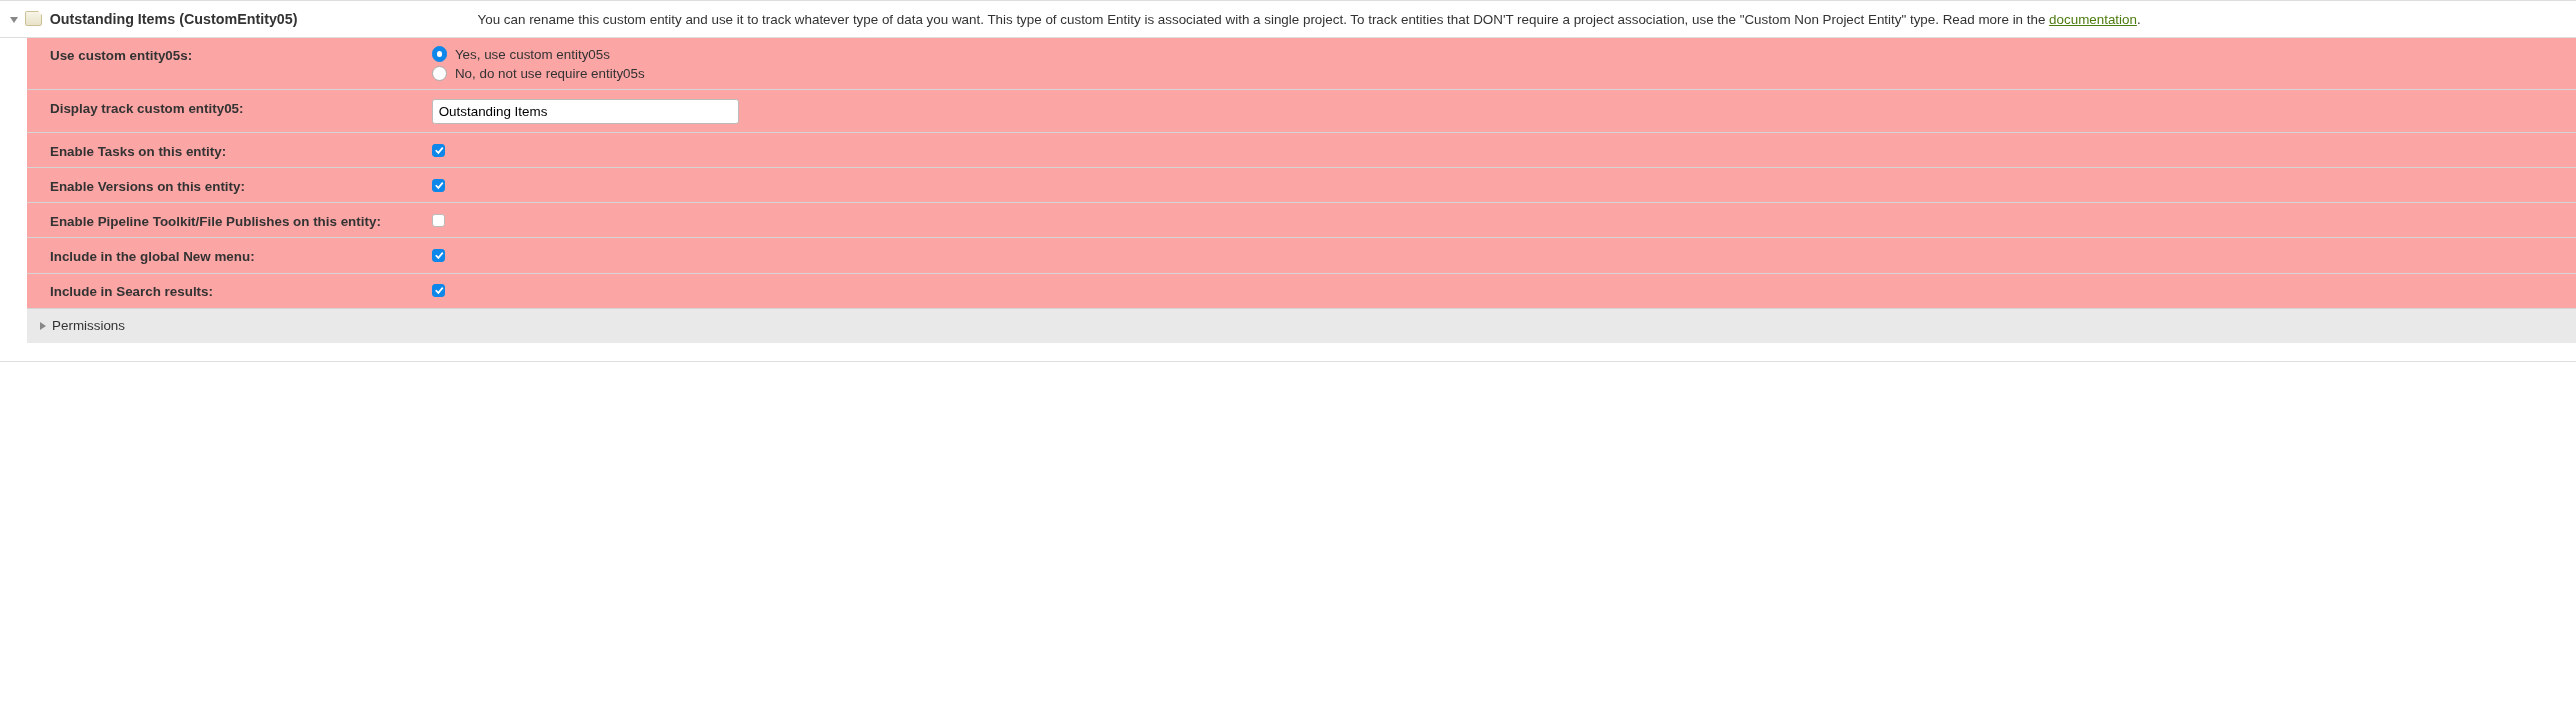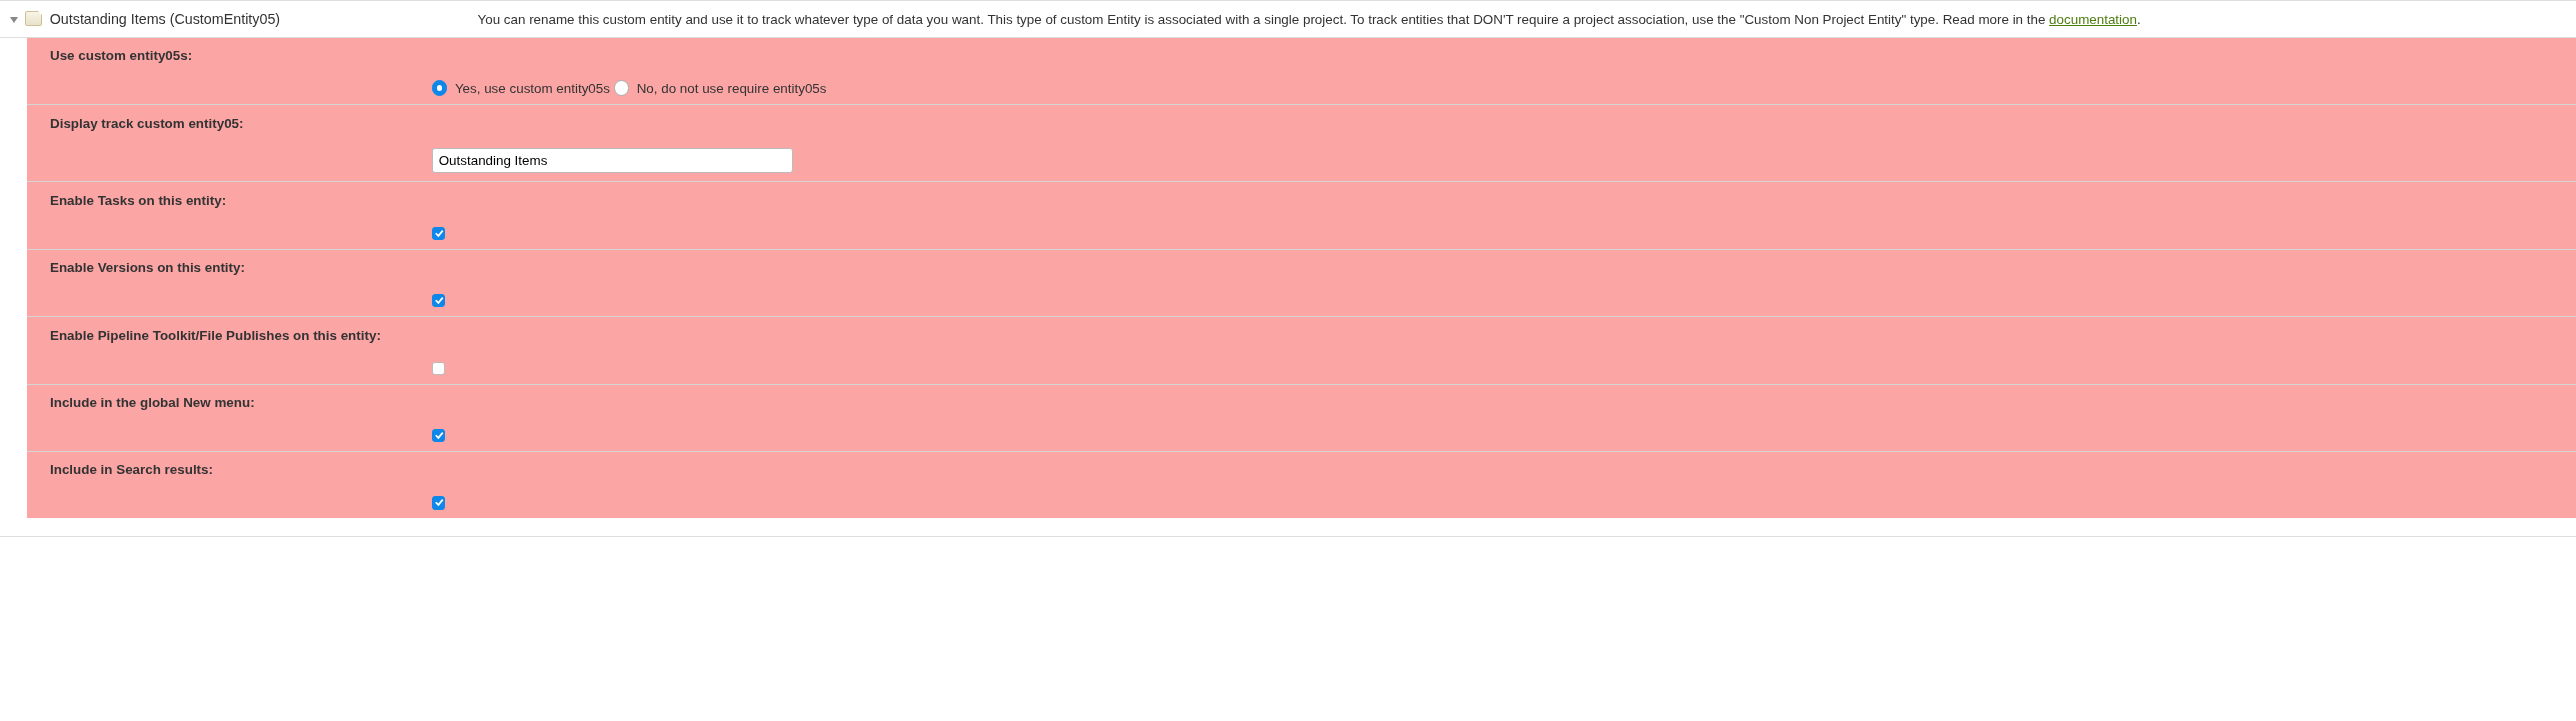--- a/index.html
+++ b/index.html
@@ -46,21 +46,21 @@
     .entity-icon::before {
       content: "";
       position: absolute;
       right: -1px;
       top: -1px;
       border-style: solid;
       border-width: 0 4.8px 4.8px 0;
       border-color: transparent #fff transparent transparent;
     }
     .header-title {
-      font-weight: 400;
+      font-weight: 700;
       font-size: 14.3px;
     }
     .header-desc {
       font-size: 13.4px;
       line-height: 1.4;
       color: #333;
       padding-right: 38px;
     }
     .header-desc a {
       color: #4d7c0f;
@@ -80,22 +80,22 @@
     .setting-label {
       width: 382px;
       flex-shrink: 0;
       font-weight: 600;
       font-size: 13.4px;
       padding-top: 1.9px;
     }
     .setting-value {
       flex: 1;
       display: flex;
+      flex-direction: column;
       gap: 3.8px;
-      margin-top: 34px;
     }
     .radio-line {
       display: flex;
       align-items: center;
       gap: 7.6px;
     }
     .radio {
       width: 15.3px;
       height: 15.3px;
       border-radius: 50%;
@@ -113,21 +113,21 @@
       position: absolute;
       width: 5.7px;
       height: 5.7px;
       background: #fff;
       border-radius: 50%;
       top: 3.8px;
       left: 3.8px;
     }
     .radio-label { font-size: 13.4px; }
     .text-input {
-      width: 361px;
+      width: 307px;
       padding: 3.8px 5.7px;
       font-size: 13.4px;
       border: 1px solid #bbb;
       border-radius: 2.9px;
       background: #fff;
     }
     .checkbox {
       width: 13.4px;
       height: 13.4px;
       border-radius: 2.9px;
@@ -251,18 +251,22 @@
       <div class="setting-label">Include in Search results:</div>
       <div class="setting-value">
         <div class="checkbox checked">
           <svg viewBox="0 0 12 12">
               <path d="M2 6 L5 9 L10 3" stroke="#fff" stroke-width="2" fill="none"></path>
             </svg>
         </div>
       </div>
     </div>
 
+    <div class="permissions-row">
+      <div class="closed-triangle"></div>
+      <span>Permissions</span>
+    </div>
 
   </div>
 
   <div class="bottom-border"></div>
 </div>
 
 
 </body></html>

